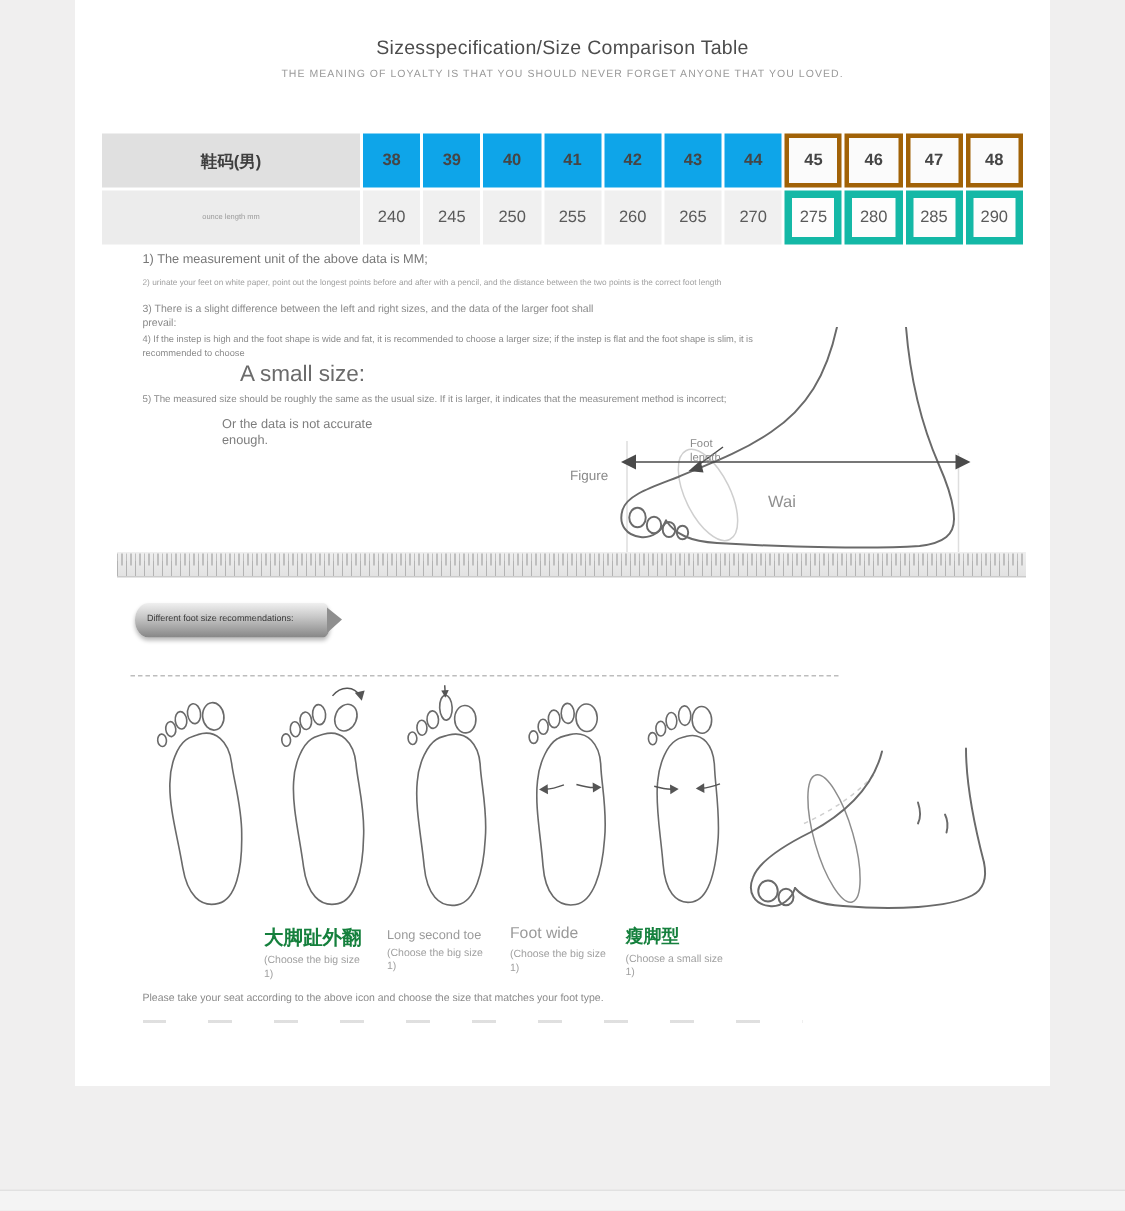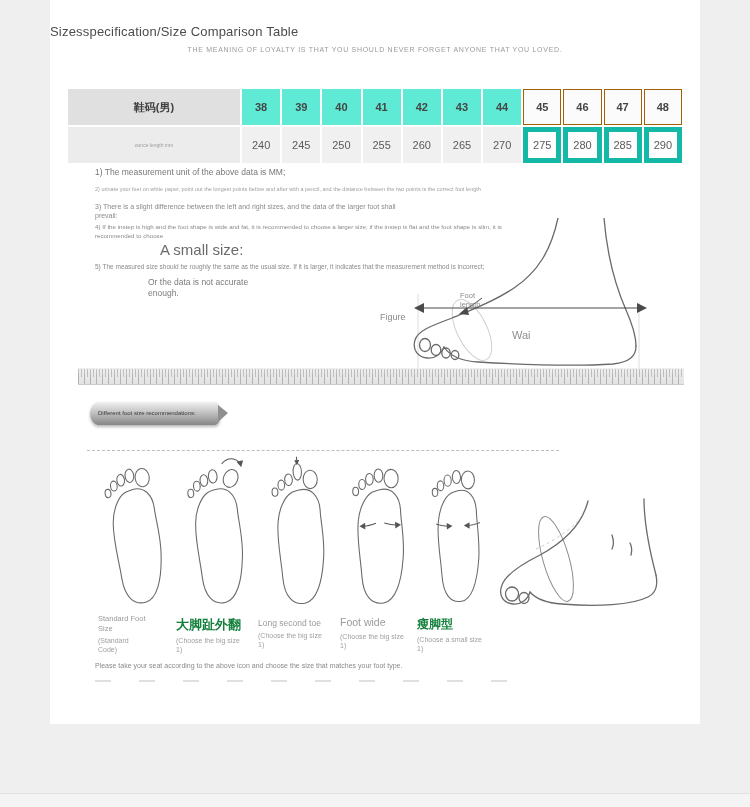--- a/index.html
+++ b/index.html
@@ -3,31 +3,31 @@
 <meta charset="utf-8">
 <style>
   * { margin:0; padding:0; box-sizing:border-box; }
   html,body { background:#e9e8e8; }
   body { font-family:"Liberation Sans","DejaVu Sans",sans-serif; }
   .canvas { position:relative; width:750px; height:807px; background:#f0efef; overflow:hidden; margin:0 auto; }
   .abs { position:absolute; }
   .card { left:50px; top:0; width:650px; height:724px; background:#ffffff; }
 
   
-  .title { left:50px; top:24px; width:650px; text-align:left; font-size:13px; color:#4c4c4c; font-weight:500; letter-spacing:.2px; }
+  .title { left:50px; top:24px; width:650px; text-align:center; font-size:13px; color:#4c4c4c; font-weight:500; letter-spacing:.2px; }
   .subtitle { left:50px; top:46px; width:650px; text-align:center; font-size:7px; color:#9a9a9a; letter-spacing:.7px; }
 
   
   .size-table { left:66px; top:87px; width:618px; border-collapse:separate; border-spacing:2px; table-layout:fixed; }
   .size-table td { height:36px; text-align:center; vertical-align:middle; }
   .size-table .c0 { width:172px; }
   td.hdr0 { background:#e0e0e0; font-size:11px; font-weight:bold; color:#3f3f3f; }
   td.hdr0b { background:#ececec; font-size:5px; color:#9b9b9b; }
-  td.sz { background:#fbfbfb; border:1px solid #a16207; font-size:11px; font-weight:600; color:#454545; }
-  td.sz.shaded { background:#5eead4; border:none;margin-top:16px; }
+  td.sz { background:#fbfbfb; border:3px solid #a16207; font-size:11px; font-weight:600; color:#454545; }
+  td.sz.shaded { background:#0ea5e9; border:none;margin-top:16px; }
   td.ln { background:#fdfdfd; border:5px solid #14b8a6; font-size:11px; color:#5a5a5a; }
   td.ln.shaded { background:#f0f0f0; border:none; }
 
   
   .note { color:#8a8a8a; white-space:pre-line; }
   .n1 { left:95px; top:167px; font-size:8.5px; color:#777; }
   .n2 { left:95px; top:186px; font-size:5.5px; color:#a0a0a0; width:470px; }
   .n3 { left:95px; top:202px; font-size:7px; width:450px; line-height:1.35; }
   .n4 { left:95px; top:223px; font-size:6.2px; width:470px; line-height:1.4; }
   .n4b { left:160px; top:241px; font-size:15px; color:#6b6b6b; }
@@ -230,26 +230,20 @@
     <path class="faint" d="M44,52 C62,44 80,32 92,18" stroke-dasharray="3,3"></path>
     <path class="art" d="M96,4 C90,28 72,45 48,58 C30,67 14,77 10,88 C6,98 11,106 21,107 C29,108 36,102 38,95"></path>
     <ellipse class="art" cx="20" cy="97" rx="6.5" ry="7"></ellipse>
     <ellipse class="art" cx="32" cy="101" rx="5" ry="5.5"></ellipse>
     <path class="art" d="M38,95 C44,102 54,106 70,107 C105,110 140,108 156,100 C164,96 166,88 164,78"></path>
     <path class="art" d="M152,2 C152,25 158,55 164,78"></path>
     <path class="art" d="M120,38 C122,44 122,48 120,52"></path>
     <path class="art" d="M138,46 C140,50 140,54 139,58"></path>
   </svg>
 
-  <div class="abs ft-label" style="left:98px;top:614px;width:72px;">
-    <div class="ft-title-en">Standard Foot
-Size</div>
-    <div class="ft-sub">(Standard
-Code)</div>
-  </div>
   <div class="abs ft-label" style="left:176px;top:616px;width:88px;">
     <div class="ft-title-cn">大脚趾外翻</div>
     <div class="ft-sub">(Choose the big size
 1)</div>
   </div>
   <div class="abs ft-label" style="left:258px;top:618px;width:82px;">
     <div class="ft-title-en md">Long second toe</div>
     <div class="ft-sub">(Choose the big size
 1)</div>
   </div>

